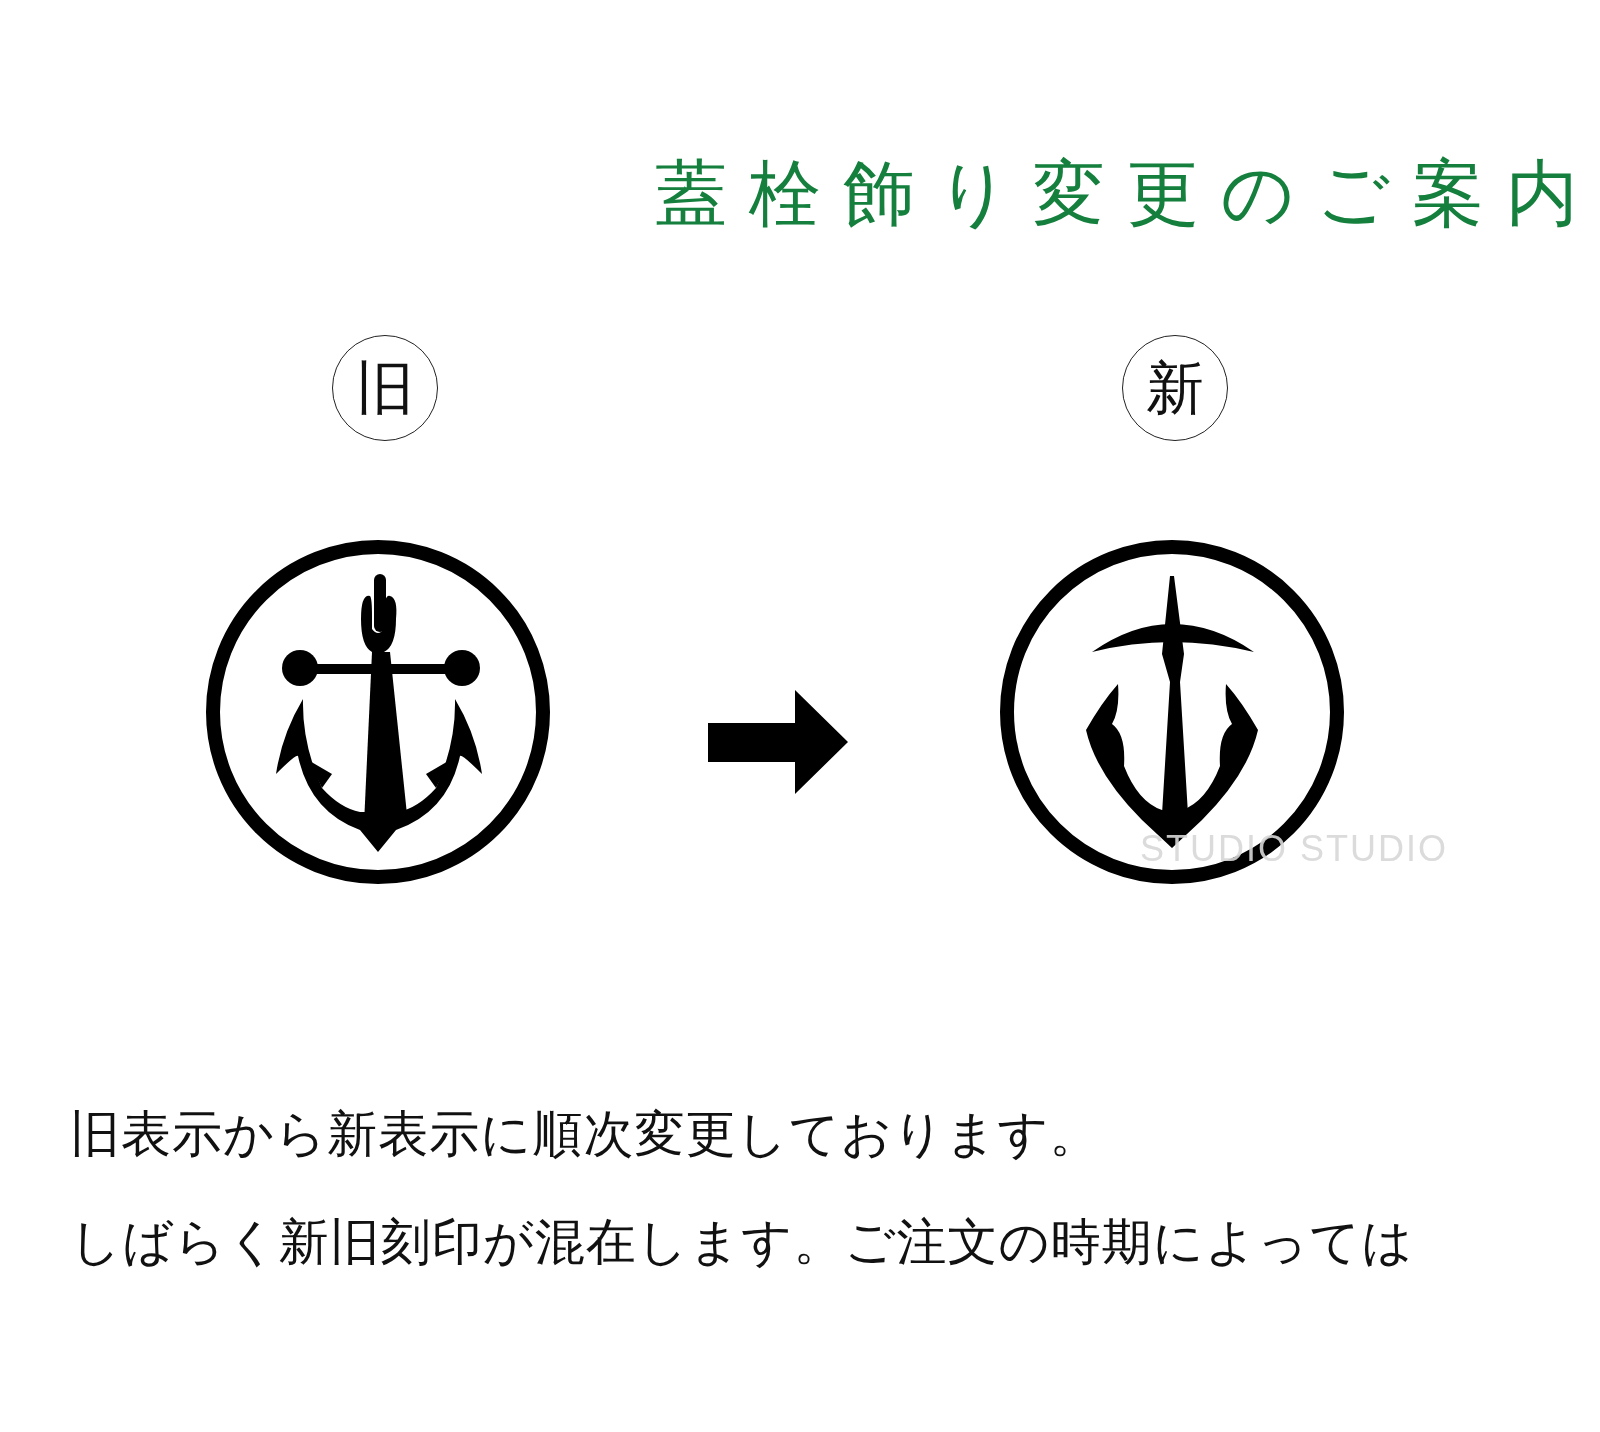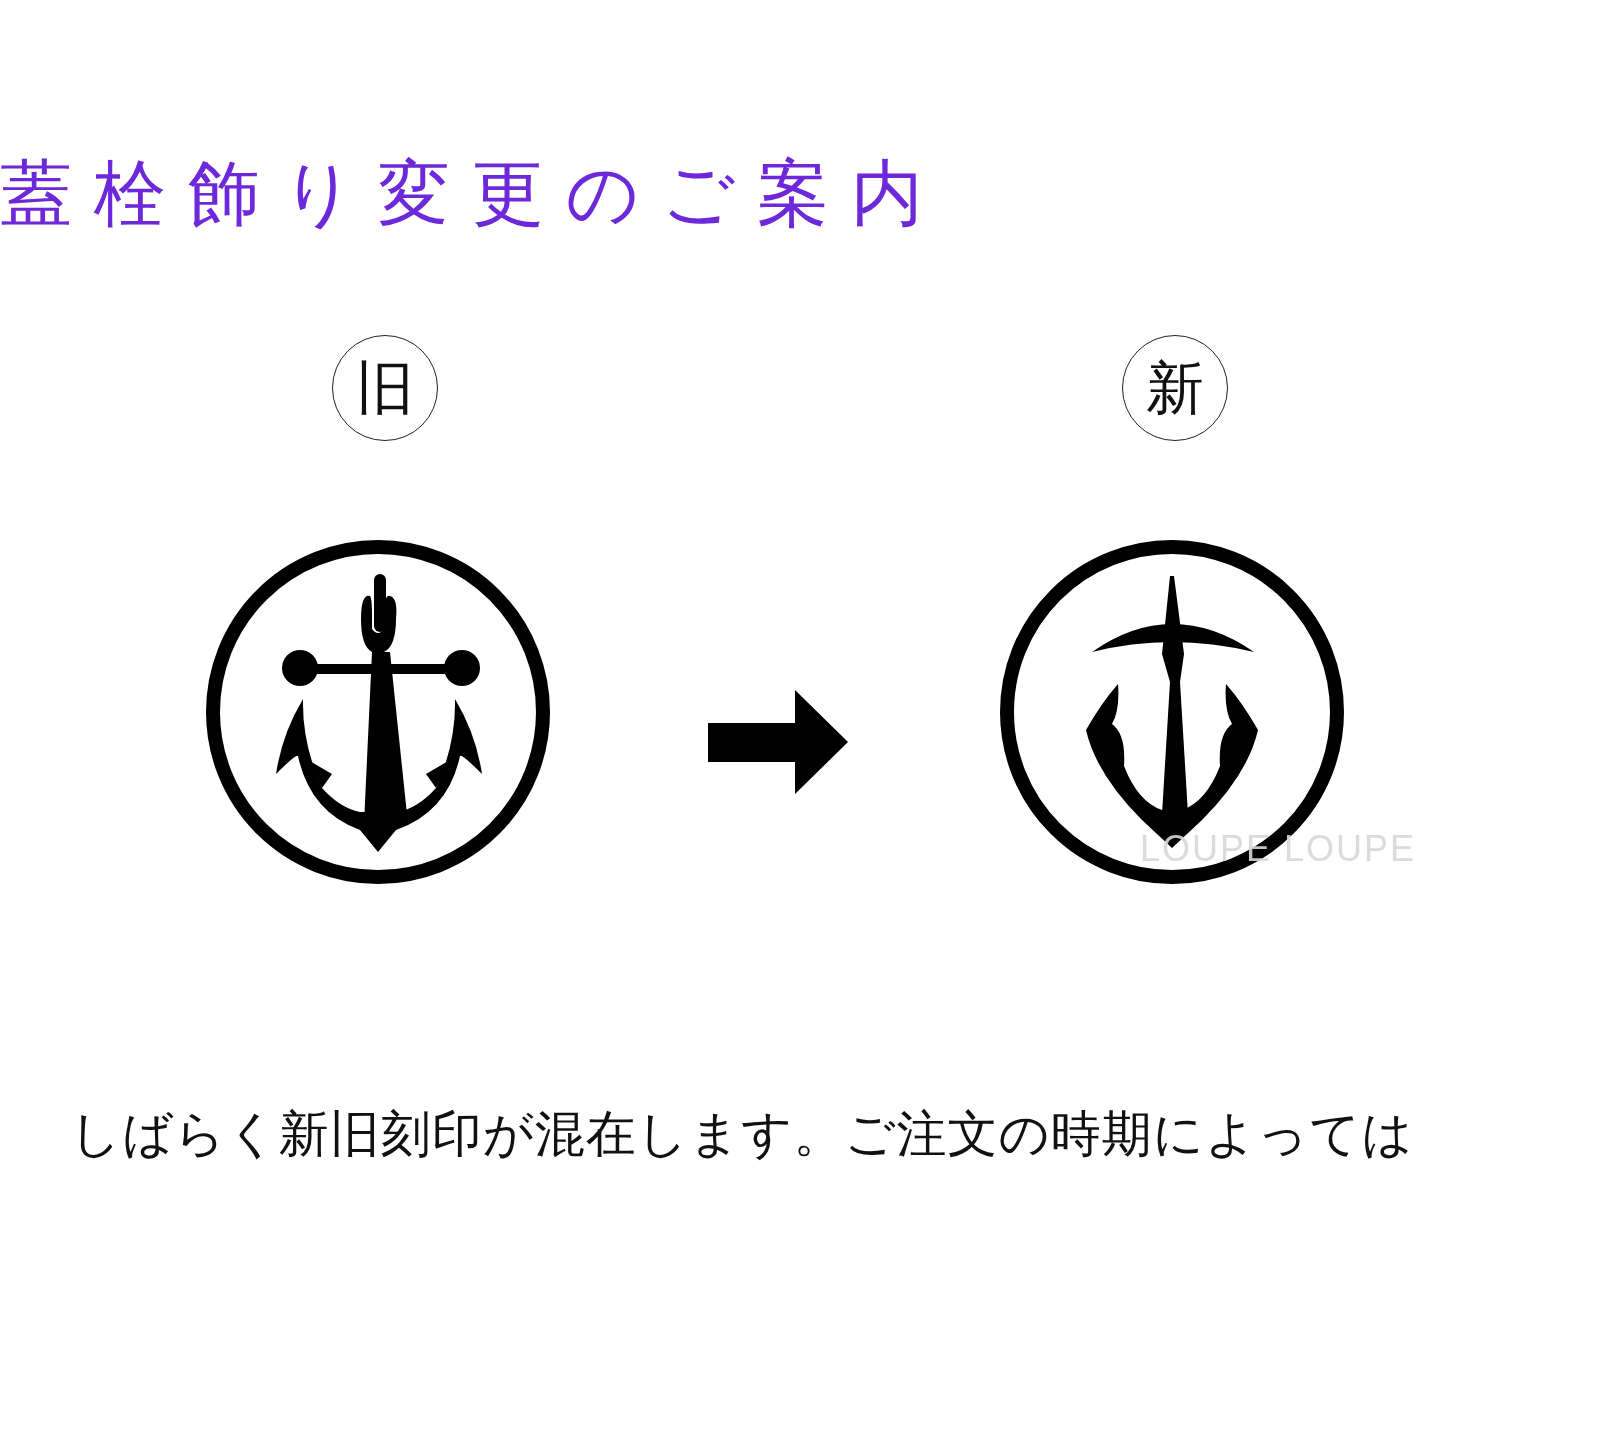--- a/index.html
+++ b/index.html
@@ -1,19 +1,19 @@
 <!DOCTYPE html>
 <html><head>
 <meta charset="utf-8">
 <style>
   html, body { margin:0; padding:0; background:#ffffff; }
   body { width:1600px; height:1432px; position:relative; overflow:hidden;
          font-family:"DejaVu Sans", "Liberation Sans", sans-serif; color:#111; }
-  .title { position:absolute; left:0; width:1600px; top:100px; text-align:left;
-           font-size:72px; letter-spacing:22px; font-weight:400; line-height:90px; color:#6d28d9; }
+  .title { position:absolute; left:0; width:1600px; top:100px; text-align:right;
+           font-size:72px; letter-spacing:22px; font-weight:400; line-height:90px; color:#15803d; }
   .label-circle { position:absolute; width:106px; height:106px; border:1.5px solid #222;
            border-radius:50%; box-sizing:border-box; display:flex; align-items:center;
            justify-content:center; font-size:58px; line-height:1; color:#111; }
   .emblem { position:absolute; }
   .notice { position:absolute; left:70px; top:1080px; width:1480px; }
   .notice-line { font-size:50px; line-height:108px; height:108px; white-space:nowrap; color:#111;
            letter-spacing:1px; }
   .watermark { position:absolute; left:1140px; top:828px; font-size:36px; color:#d8d8d8;
            letter-spacing:2px; font-family:"Liberation Sans", sans-serif; opacity:0.9; }
 </style>
@@ -54,17 +54,18 @@
 <svg class="emblem" style="left:992px; top:534px;" width="360" height="360" viewBox="0 0 360 360">
   <circle cx="180" cy="178" r="165" fill="none" stroke="#000" stroke-width="14"></circle>
 
   <path d="M178 42 L182 42 L192 120 L188 148 L196 280 L178 312 L170 280 L178 148 L170 120 Z" fill="#000"></path>
 
   <path d="M100 118 Q140 90 180 90 Q222 90 262 118 Q220 108 180 108 Q140 108 100 118 Z" fill="#000"></path>
 
   <path d="M126 150 Q110 168 94 196 Q104 240 150 286 L180 314 L210 286 Q256 240 266 196 Q250 168 234 150 Q232 176 240 190 Q226 200 228 232 Q214 268 190 276 L170 276 Q146 268 132 232 Q134 200 120 190 Q128 176 126 150 Z" fill="#000"></path>
 </svg>
 
-<div class="watermark">LOUPE LOUPE</div>
+<div class="watermark">STUDIO STUDIO</div>
 
 <div class="notice">
+  <div class="notice-line">旧表示から新表示に順次変更しております。</div>
   <div class="notice-line">しばらく新旧刻印が混在します。ご注文の時期によっては</div>
 </div>
 
 </body></html>

